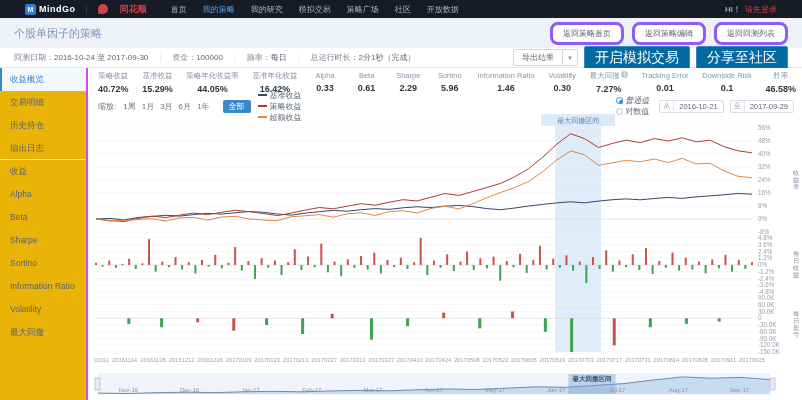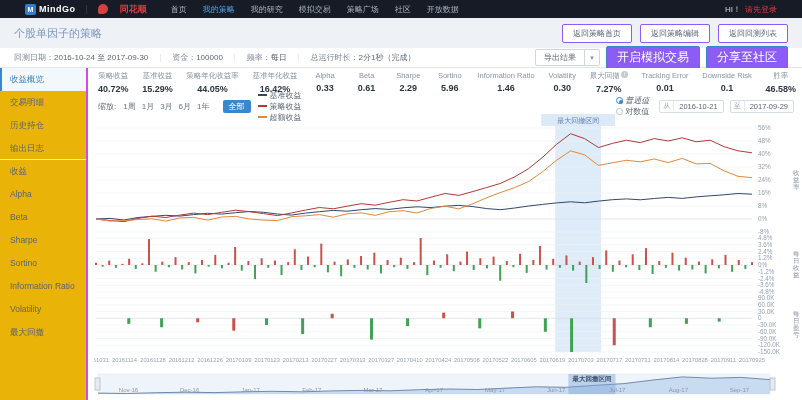--- a/index.html
+++ b/index.html
@@ -19,31 +19,31 @@
   .nav-items { display:flex; gap:16px; margin-left:14px; }
   .nav-item { font-size:8px; color:#aab2bf; cursor:pointer; }
   .nav-item.active { color:#4da3e8; }
   .nav-right { margin-left:auto; font-size:8px; color:#cfd4dc; display:flex; gap:4px; align-items:center; }
   .nav-right .acct { color:#e03c3c; cursor:pointer; }
 
   
   .titlebar { height:30px; display:flex; align-items:center; padding:0 14px; }
   .page-title { font-size:11px; color:#7a96bd; }
   .title-btns { margin-left:auto; display:flex; gap:8px; }
-  .tbtn { background:#fff; border:1px solid #8b5cf6; color:#5c6673; font-size:8px; padding:3px 10px; border-radius:2px; cursor:pointer; }
+  .tbtn { background:#fff; border:3px solid #8b5cf6; color:#5c6673; font-size:8px; padding:3px 10px; border-radius:8px; cursor:pointer; }
 
   
   .infobar { height:20px; background:#fff; border-bottom:1px solid #e3e7ed; display:flex; align-items:center; padding:0 14px; font-size:8px; color:#7b8694; }
   .infobar .fld b { font-weight:normal; color:#5d6774; }
   .infobar .sep { color:#d6dbe2; margin:0 8px; }
   .info-btns { margin-left:auto; display:flex; gap:6px; align-items:center; }
   .export-grp { display:flex; }
   .export-btn { background:#fff; border:1px solid #cfd6df; color:#5c6673; font-size:8px; padding:2px 8px; border-radius:2px 0 0 2px; cursor:pointer; }
   .export-caret { background:#fff; border:1px solid #cfd6df; border-left:none; color:#8a93a0; font-size:6px; padding:2px 4px; border-radius:0 2px 2px 0; cursor:pointer; display:flex; align-items:center; }
-  .bluebtn { background:#8b5cf6; border:1px solid #3a87cc; color:#fff; font-size:12px; padding:2px 10px; border-radius:2px; cursor:pointer; }
+  .bluebtn { background:#0369a1; border:1px solid #3a87cc; color:#fff; font-size:14px; padding:2px 10px; border-radius:2px; cursor:pointer; }
 
   
   .content { display:flex; height:332px; }
   .sidebar { width:88px; background:#eab308; border-right:2px solid #d946ef; }
   .side-item { height:23px; line-height:23px; padding-left:10px; font-size:8.5px; color:#5b6470; cursor:pointer; white-space:nowrap; overflow:hidden; }
   .side-item.active { color:#3a87cc; background:#f3f8fd; border-left:2px solid #3a87cc; padding-left:8px; }
   .side-item.divided { border-bottom:1px solid #e7ebf0; }
   .main { flex:1; background:#fff; padding-left:6px; overflow:hidden; }
 
   

